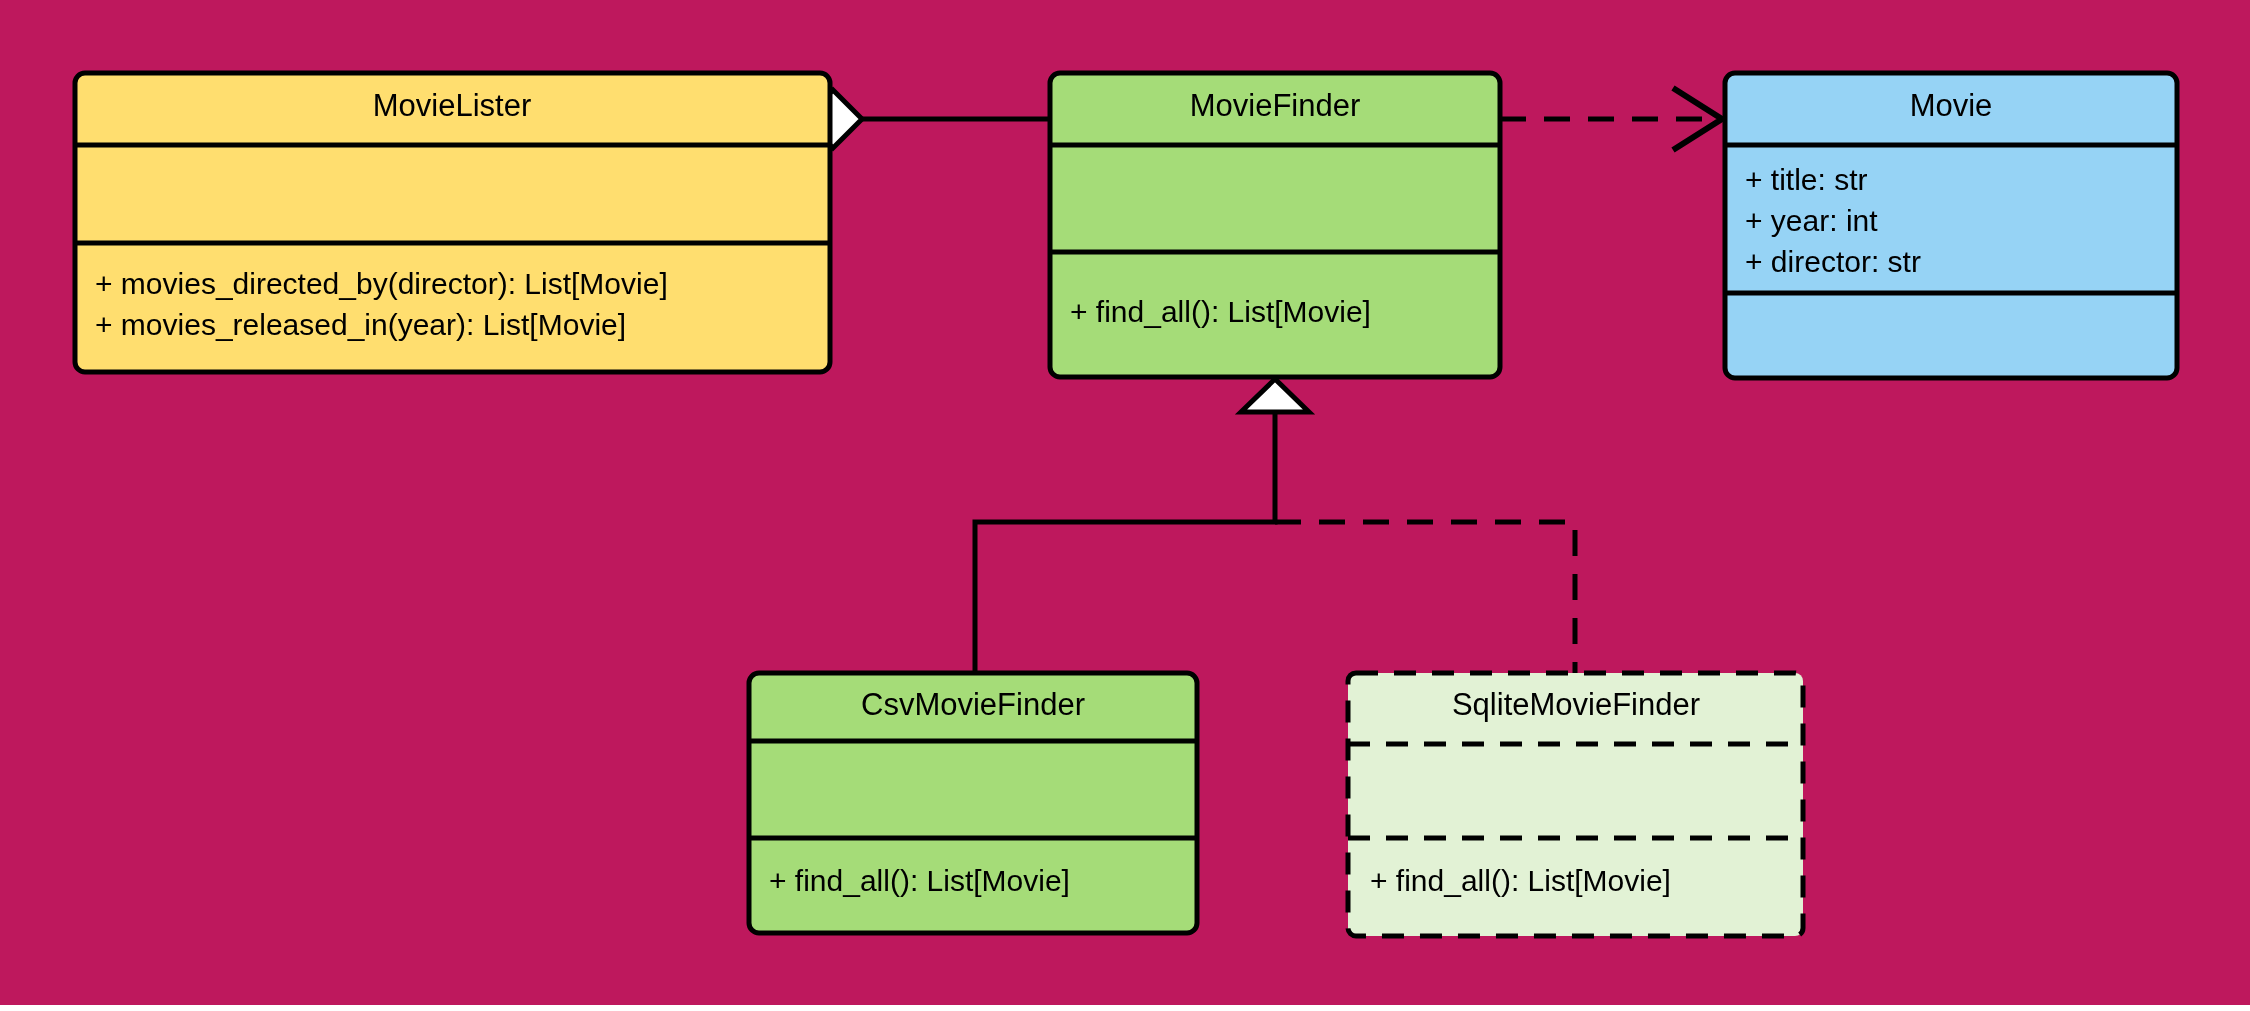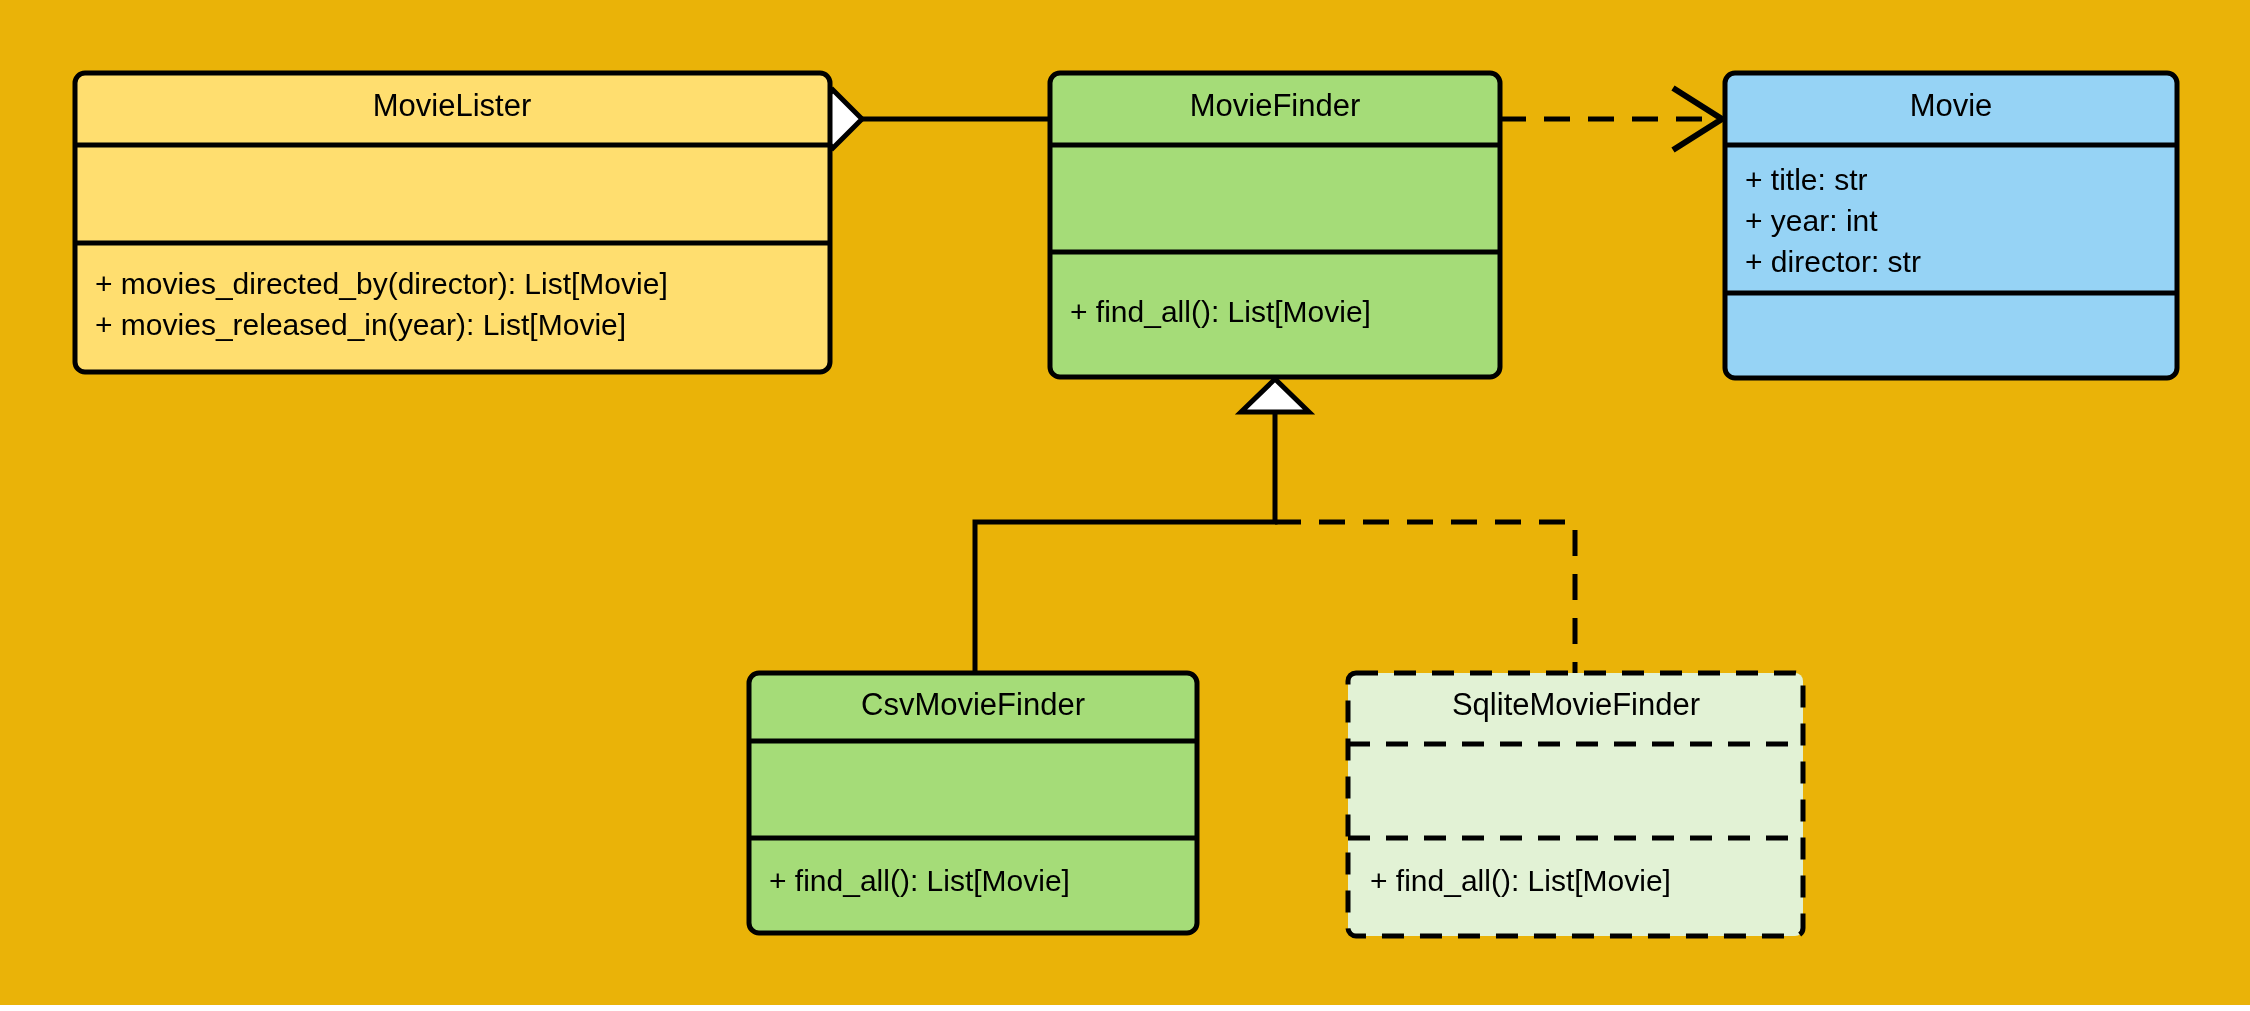--- a/index.html
+++ b/index.html
@@ -11,21 +11,21 @@
   body {
     width: 2250px;
     height: 1011px;
     overflow: hidden;
     font-family: "Liberation Sans", sans-serif;
   }
   #diagram-root {
     position: relative;
     width: 2250px;
     height: 1005px;
-    background: #eab308;
+    background: #be185d;
   }
   svg.uml-canvas {
     display: block;
     width: 2250px;
     height: 1011px;
   }
   .cls-box {
     stroke: #000000;
     stroke-width: 5;
   }

